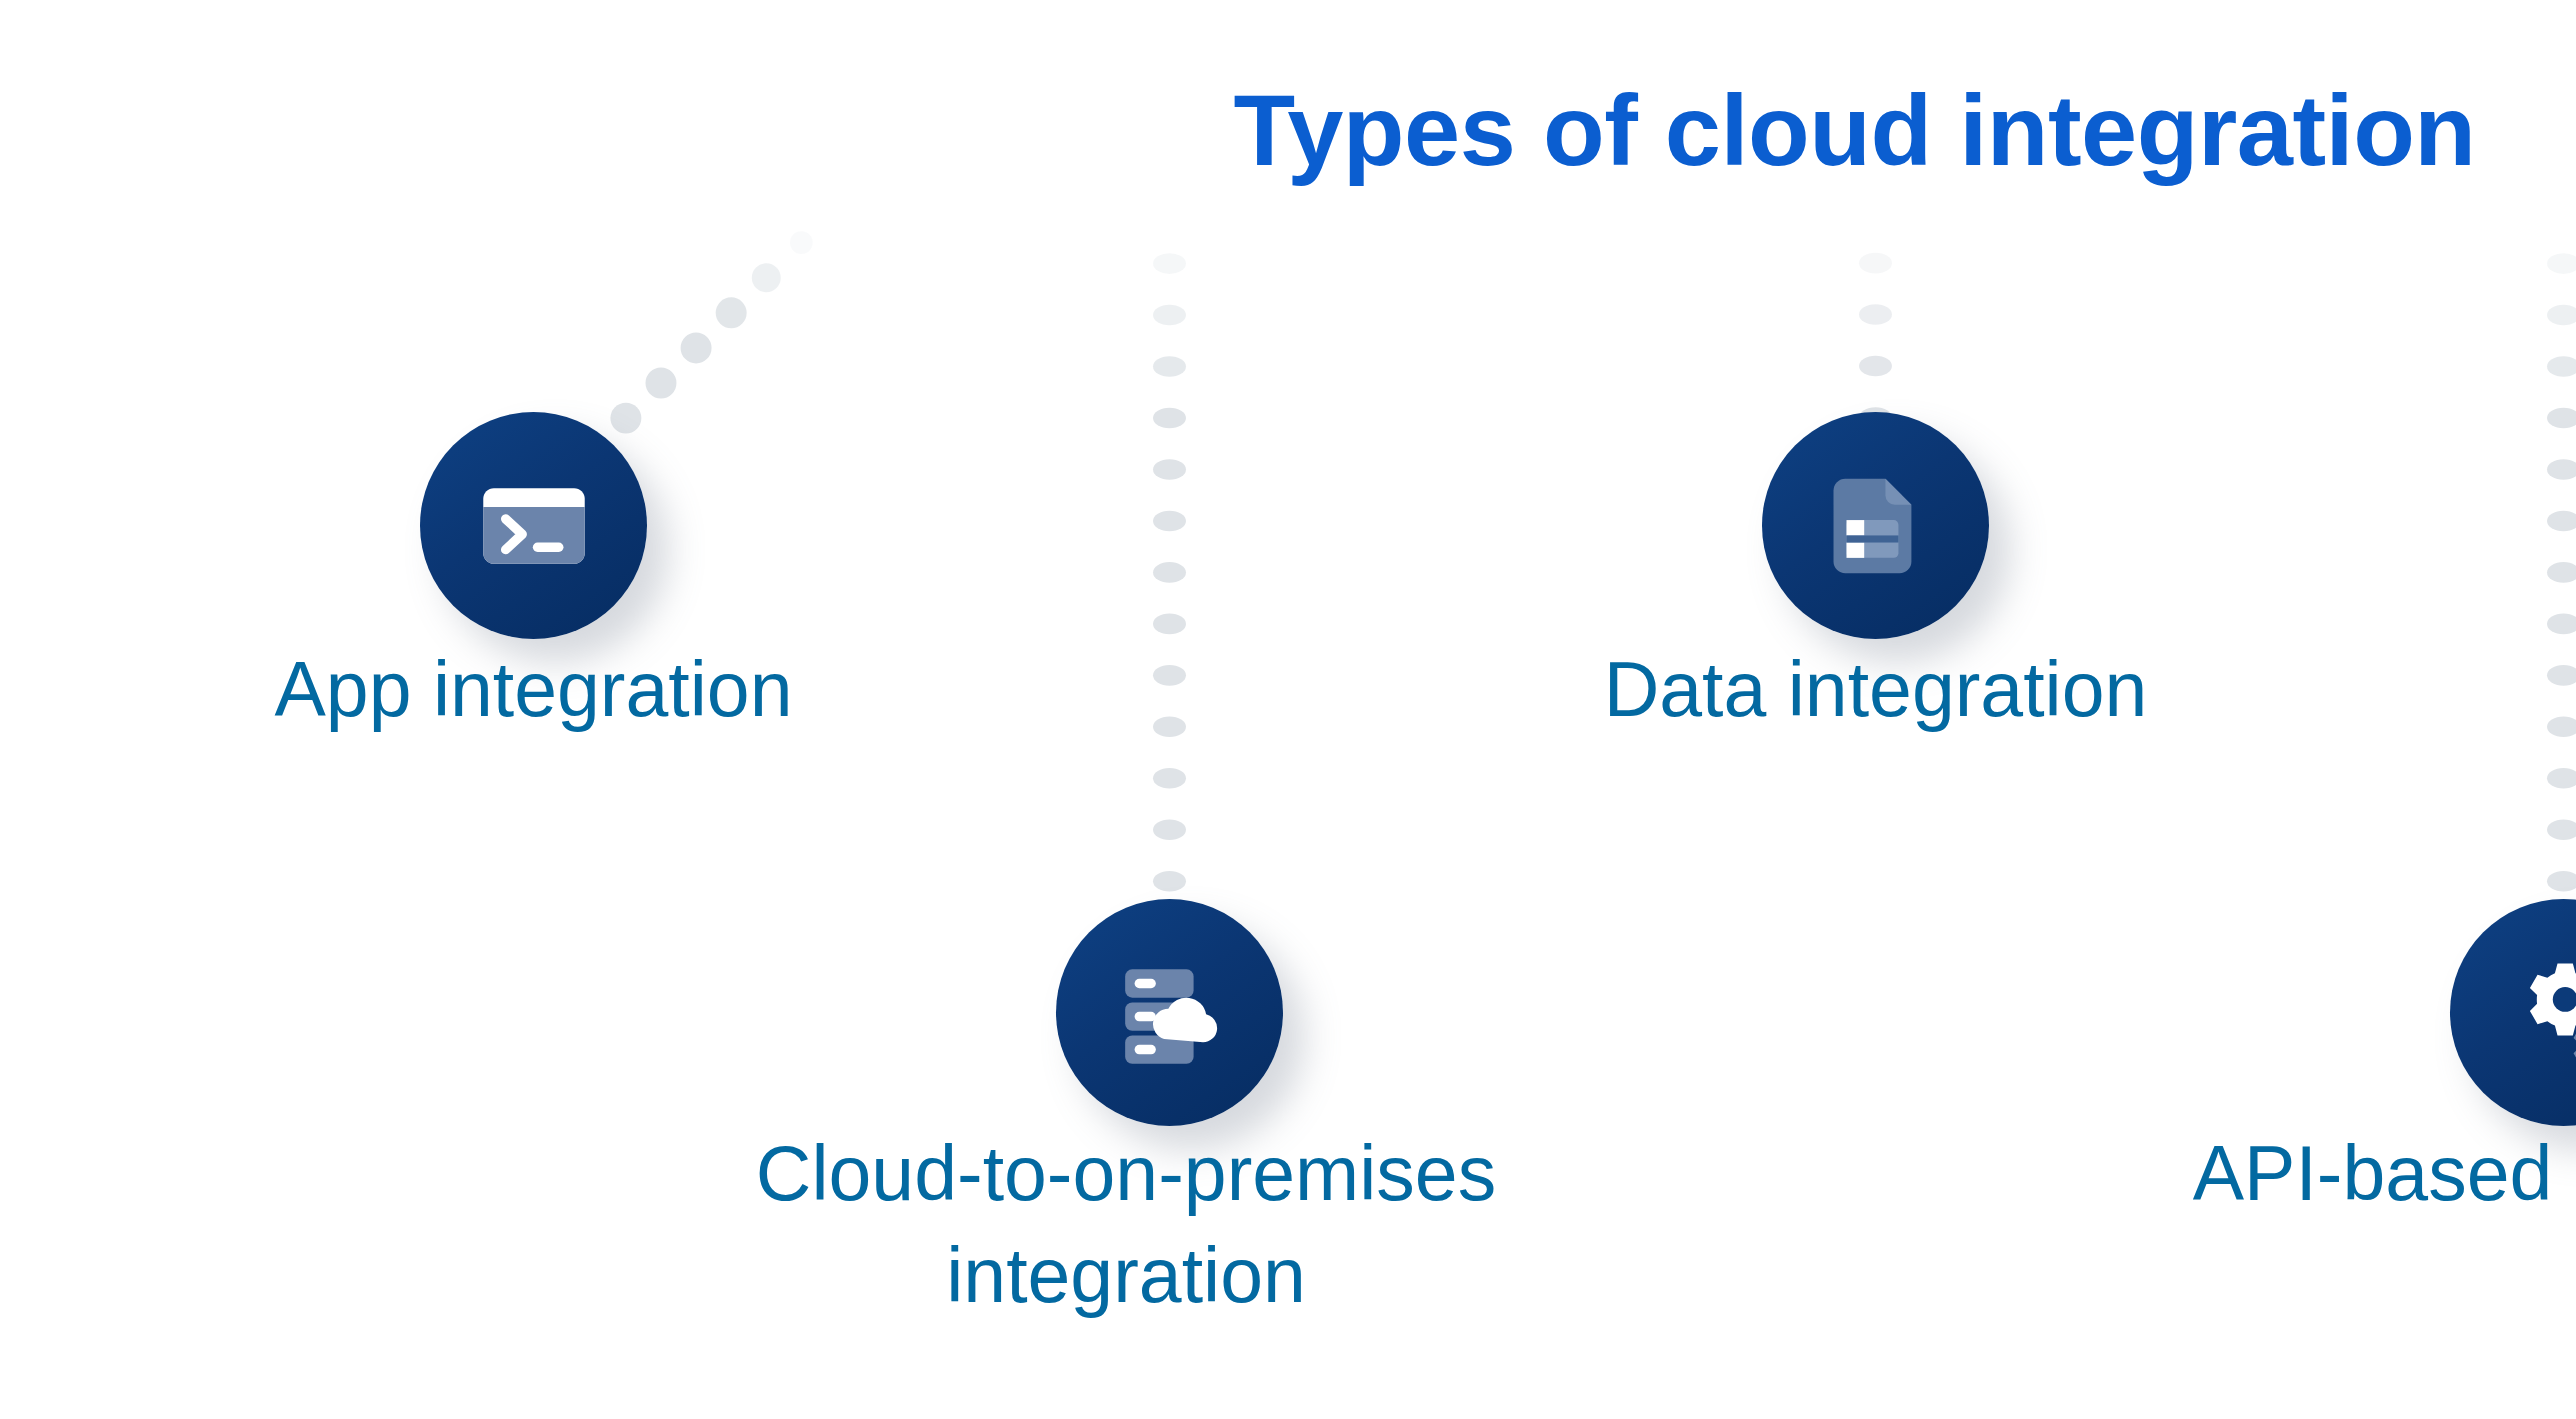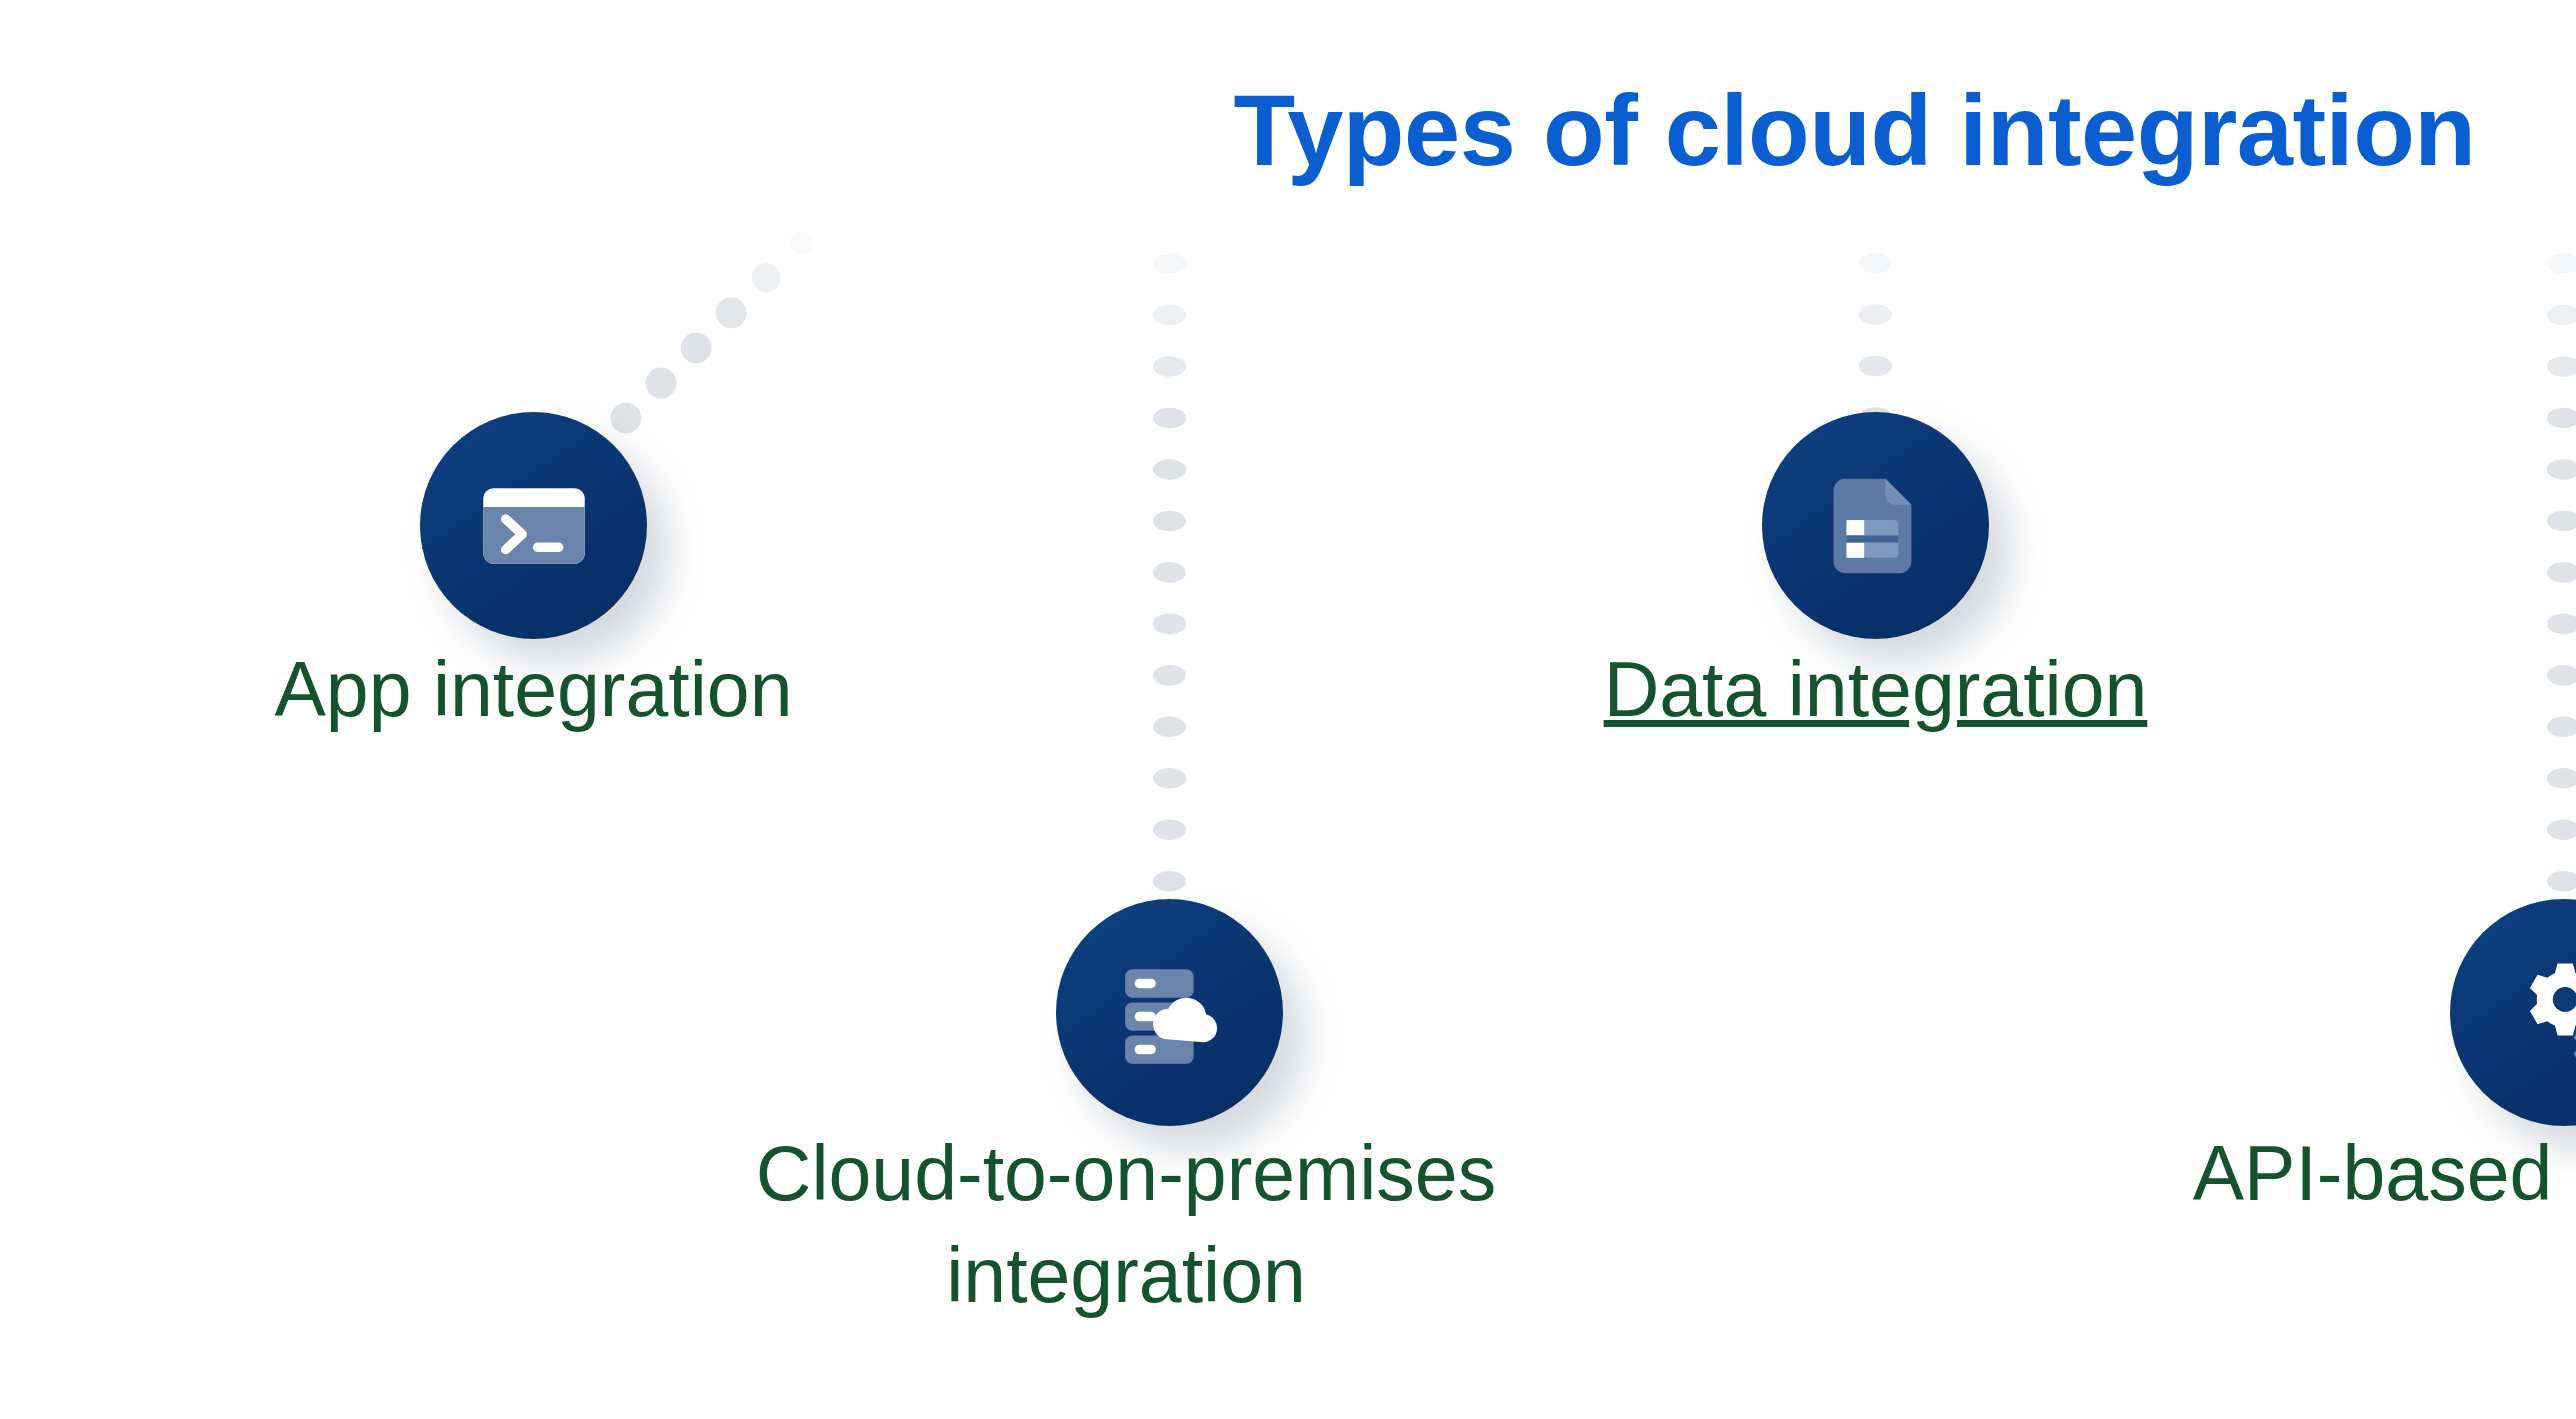--- a/index.html
+++ b/index.html
@@ -54,21 +54,21 @@
     transform: translate(-50%, -50%);
   }
   .icon-wrap svg { width: 100%; height: 100%; display: block; }
 
   
   .label {
     position: absolute;
     text-align: center;
     font-size: 77px;
     font-weight: normal;
-    color: #14532d;
+    color: #0369a1;
     line-height: 1.32;
     white-space: pre-line;
     z-index: 5;
   }
 
   
   .dots { position: absolute; z-index: 1; }
   .dots svg { display: block; overflow: visible; }
 </style>
 </head>
@@ -180,21 +180,21 @@
       <svg viewBox="0 0 100 100" aria-hidden="true">
         <path d="M24 10 h34 l22 22 v48 a10 10 0 0 1 -10 10 H24 a10 10 0 0 1 -10 -10 V20 a10 10 0 0 1 10 -10 Z" fill="#5c7aa4"></path>
         <path d="M58 10 l22 22 H66 a8 8 0 0 1 -8 -8 Z" fill="#7690b5"></path>
         <rect x="25" y="45" width="44" height="32" rx="4" fill="#8099bc"></rect>
         <rect x="25" y="45" width="15" height="13" fill="#ffffff"></rect>
         <rect x="25" y="64" width="15" height="13" fill="#ffffff"></rect>
         <rect x="25" y="58" width="44" height="6" fill="#3f6394"></rect>
       </svg>
     </div>
   </div>
-  <div class="label" style="left:1515px; top:639px; width:721px;text-decoration:underline;">Data integration</div>
+  <div class="label" style="left:1515px; top:639px; width:721px;">Data integration</div>
 
   <div class="node" style="left:2450px; top:899px;">
     <div class="icon-wrap">
       <svg viewBox="0 0 100 100" aria-hidden="true">
         <path fill="#ffffff" d="M44.5 8 h13 l2.2 8.4 a27 27 0 0 1 6.4 3.7 l8.3 -2.6 l6.5 11.3 l-6.1 6
           a27 27 0 0 1 0 7.4 l6.1 6 l-6.5 11.3 l-8.3 -2.6 a27 27 0 0 1 -6.4 3.7 L57.5 69 h-13 l-2.2 -8.4
           a27 27 0 0 1 -6.4 -3.7 l-8.3 2.6 l-6.5 -11.3 l6.1 -6 a27 27 0 0 1 0 -7.4 l-6.1 -6 l6.5 -11.3
           l8.3 2.6 a27 27 0 0 1 6.4 -3.7 Z"></path>
         <circle cx="51" cy="38.5" r="10.5" fill="#0c3a79"></circle>
         <path fill="#6b84ab" d="M73.6 57 h8.6 l1.5 5.6 a18 18 0 0 1 4.2 2.5 l5.5 -1.8 l4.3 7.6 l-4 4

